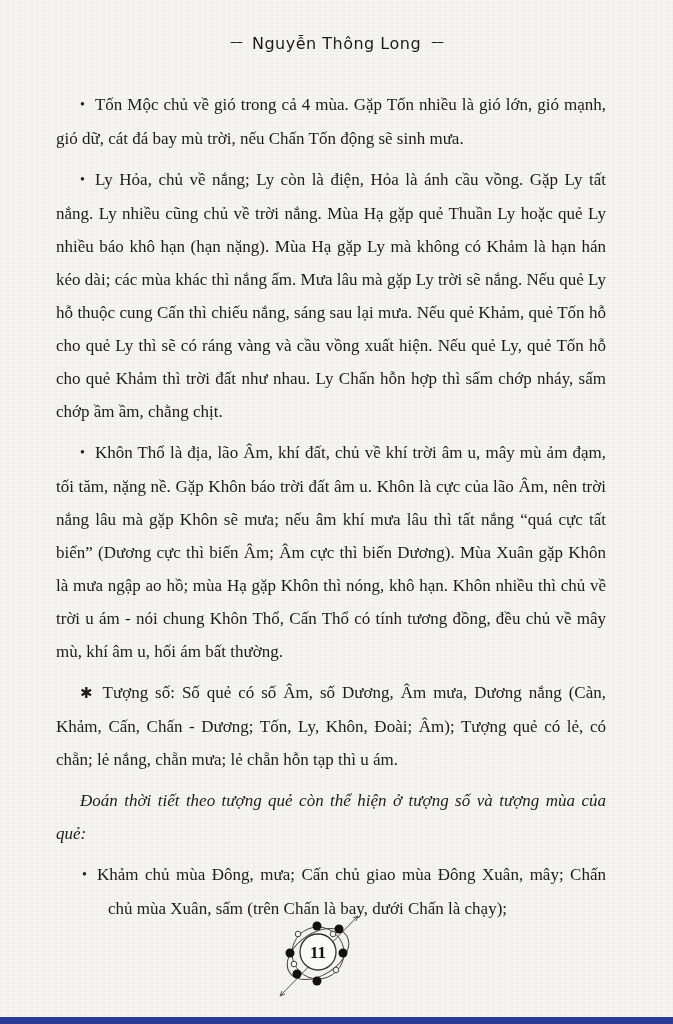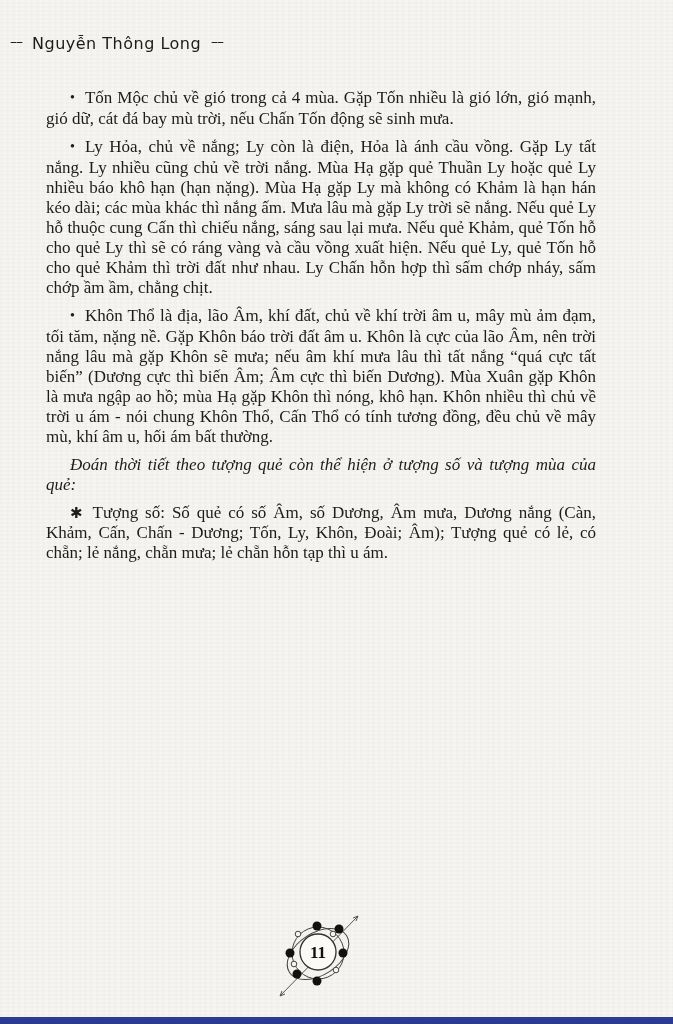--- a/index.html
+++ b/index.html
@@ -12,37 +12,37 @@
     position:relative;
     width:673px;height:1024px;
     background:
       repeating-linear-gradient(0deg, rgba(0,0,0,0.012) 0 2px, rgba(255,255,255,0.02) 2px 4px),
       repeating-linear-gradient(90deg, rgba(0,0,0,0.010) 0 3px, rgba(255,255,255,0.015) 3px 6px),
       #f6f5f1;
     overflow:hidden;
   }
   .page-header{
     position:absolute;top:34px;left:0;right:0;
-    text-align:left;
+    text-align:center;
     font-family:"DejaVu Sans", sans-serif;
     font-size:16px;color:#1b1b1b;
     letter-spacing:0.5px;
   }
   .page-header .dash{
     display:inline-block;
     margin:0 10px;
     position:relative;top:-3px;
     font-size:14px;letter-spacing:-1px;color:#222;
   }
   .content{
     position:absolute;
-    top:88px;left:46px;width:550px;
+    top:88px;left:56px;width:550px;
     color:#1c1c1c;
     font-size:17px;
-    line-height:20px;
+    line-height:33px;
     text-align:justify;
   }
   .para{
     margin:0 0 8px 0;
     text-indent:24px;
   }
   .para .marker{
     display:inline-block;
     text-indent:0;
     margin-right:10px;
@@ -84,25 +84,26 @@
 
   <div class="content">
 
     <p class="para"><span class="marker dot">•</span><span>Tốn Mộc chủ về gió trong cả 4 mùa. Gặp Tốn nhiều là gió lớn, gió mạnh, gió dữ, cát đá bay mù trời, nếu Chấn Tốn động sẽ sinh mưa.</span></p>
 
     <p class="para"><span class="marker dot">•</span><span>Ly Hỏa, chủ về nắng; Ly còn là điện, Hỏa là ánh cầu vồng. Gặp Ly tất nắng. Ly nhiều cũng chủ về trời nắng. Mùa Hạ gặp quẻ Thuần Ly hoặc quẻ Ly nhiều báo khô hạn (hạn nặng). Mùa Hạ gặp Ly mà không có Khảm là hạn hán kéo dài; các mùa khác thì nắng ấm. Mưa lâu mà gặp Ly trời sẽ nắng. Nếu quẻ Ly hỗ thuộc cung Cấn thì chiếu nắng, sáng sau lại mưa. Nếu quẻ Khảm, quẻ Tốn hỗ cho quẻ Ly thì sẽ có ráng vàng và cầu vồng xuất hiện. Nếu quẻ Ly, quẻ Tốn hỗ cho quẻ Khảm thì trời đất như nhau. Ly Chấn hỗn hợp thì sấm chớp nháy, sấm chớp ầm ầm, chằng chịt.</span></p>
 
     <p class="para"><span class="marker dot">•</span><span>Khôn Thổ là địa, lão Âm, khí đất, chủ về khí trời âm u, mây mù ảm đạm, tối tăm, nặng nề. Gặp Khôn báo trời đất âm u. Khôn là cực của lão Âm, nên trời nắng lâu mà gặp Khôn sẽ mưa; nếu âm khí mưa lâu thì tất nắng “quá cực tất biến” (Dương cực thì biến Âm; Âm cực thì biến Dương). Mùa Xuân gặp Khôn là mưa ngập ao hồ; mùa Hạ gặp Khôn thì nóng, khô hạn. Khôn nhiều thì chủ về trời u ám - nói chung Khôn Thổ, Cấn Thổ có tính tương đồng, đều chủ về mây mù, khí âm u, hối ám bất thường.</span></p>
 
 
+    <p class="para"><span class="marker star">✱</span><span>Tượng số: Số quẻ có số Âm, số Dương, Âm mưa, Dương nắng (Càn, Khảm, Cấn, Chấn - Dương; Tốn, Ly, Khôn, Đoài; Âm); Tượng quẻ có lẻ, có chẵn; lẻ nắng, chẵn mưa; lẻ chẵn hỗn tạp thì u ám.</span></p>
+
     <p class="para italic"><span>Đoán thời tiết theo tượng quẻ còn thể hiện ở tượng số và tượng mùa của quẻ:</span></p>
 
-    <p class="para"><span class="marker star">✱</span><span>Tượng số: Số quẻ có số Âm, số Dương, Âm mưa, Dương nắng (Càn, Khảm, Cấn, Chấn - Dương; Tốn, Ly, Khôn, Đoài; Âm); Tượng quẻ có lẻ, có chẵn; lẻ nắng, chẵn mưa; lẻ chẵn hỗn tạp thì u ám.</span></p>
 
-
+    <p class="para hanging"><span class="marker dot">•</span><span>Khảm chủ mùa Đông, mưa; Cấn chủ giao mùa Đông Xuân, mây; Chấn chủ mùa Xuân, sấm (trên Chấn là bay, dưới Chấn là chạy);</span></p>
 
   </div>
 
   <svg class="footer-emblem" viewBox="0 0 125 100" xmlns="http://www.w3.org/2000/svg">
 
     <g stroke="#555" stroke-width="1" fill="none">
       <line x1="4" y1="88" x2="82" y2="8"></line>
       <line x1="82" y1="8" x2="77" y2="10"></line>
       <line x1="82" y1="8" x2="80" y2="13"></line>
       <line x1="4" y1="88" x2="9" y2="86"></line>

